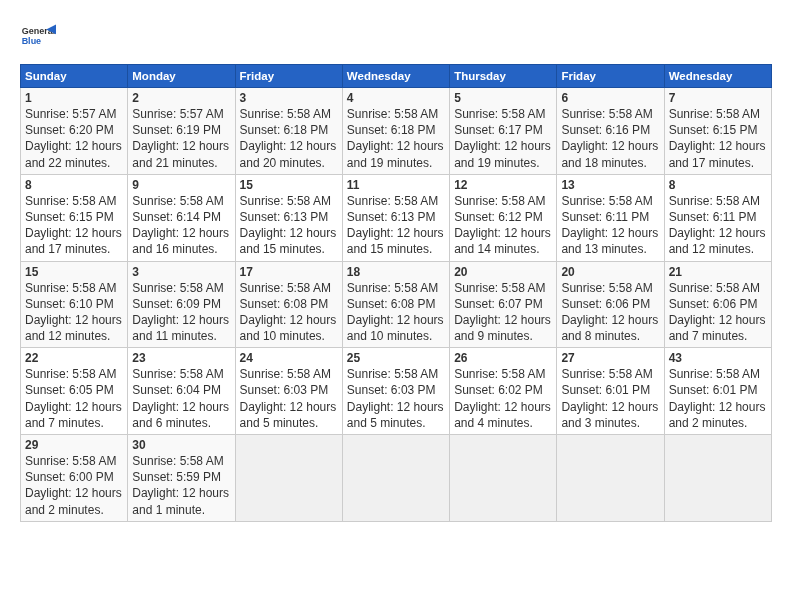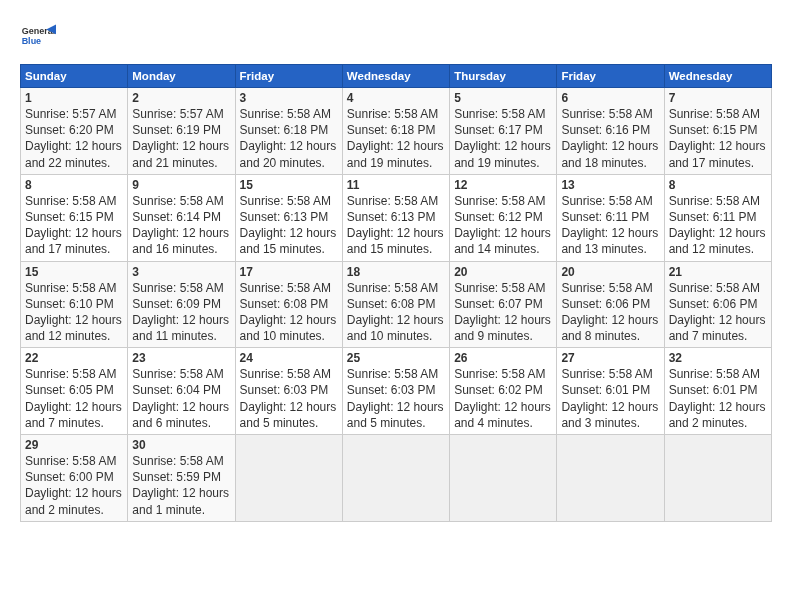--- a/index.html
+++ b/index.html
@@ -307,21 +307,21 @@
 and 4 minutes.</div>
           </td>
           <td>
             <span class="day-num">27</span>
             <div class="day-info" style="white-space: pre-line;">Sunrise: 5:58 AM
 Sunset: 6:01 PM
 Daylight: 12 hours
 and 3 minutes.</div>
           </td>
           <td>
-            <span class="day-num">32</span>
+            <span class="day-num">43</span>
             <div class="day-info" style="white-space: pre-line;">Sunrise: 5:58 AM
 Sunset: 6:01 PM
 Daylight: 12 hours
 and 2 minutes.</div>
           </td>
         </tr>
         <tr>
           <td>
             <span class="day-num">29</span>
             <div class="day-info" style="white-space: pre-line;">Sunrise: 5:58 AM

